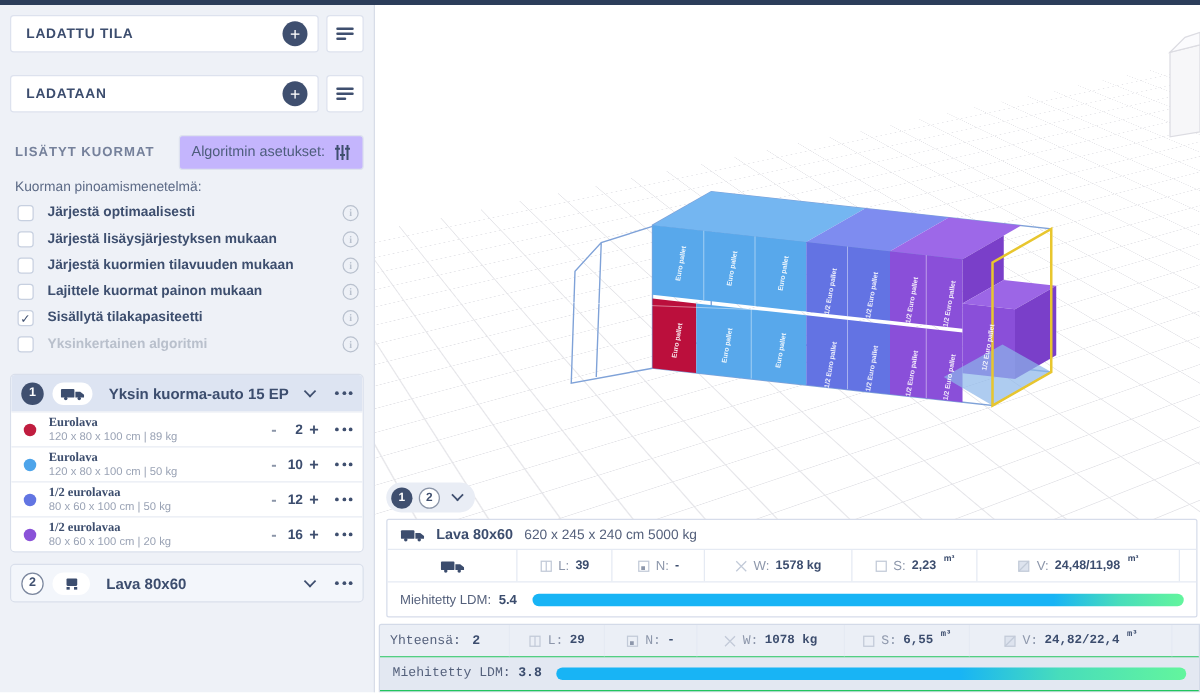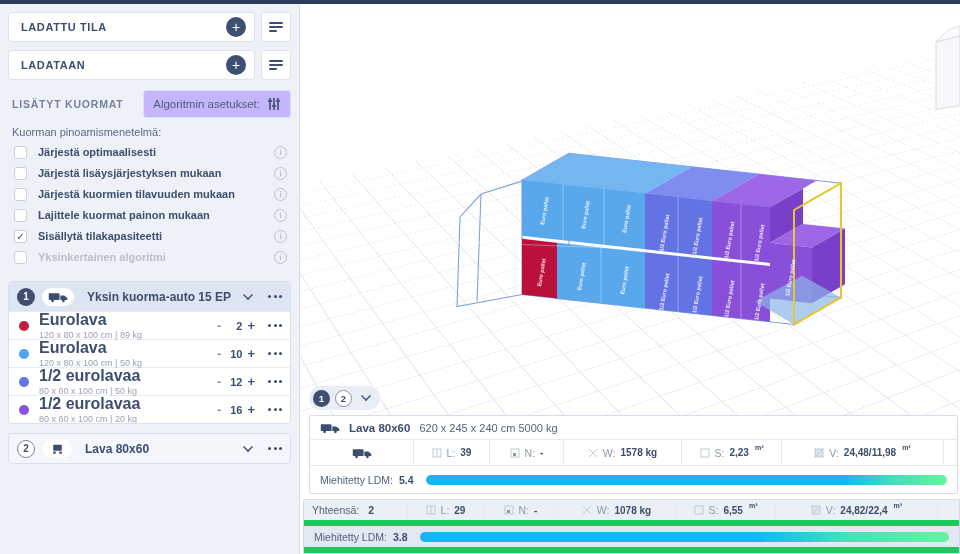--- a/index.html
+++ b/index.html
@@ -4,21 +4,21 @@
 <style>
   * { margin:0; padding:0; box-sizing:border-box; }
   html,body { width:960px; height:554px; overflow:hidden; background:#fff;
               font-family:"Liberation Sans", sans-serif; }
   .topbar { height:4px; background:#2c3d5a; }
   .layout { display:flex; height:550px; }
 
   
   .sidebar { width:300px; background:#eef1f7; border-right:1px solid #d8dde8;
              padding:8px; flex-shrink:0; }
-  .hdr-row { display:flex; gap:6px; margin-bottom:8px; }
+  .hdr-row { display:flex; gap:6px; margin-bottom:18px; }
   .hdr-panel { flex:1; background:#fff; border:1px solid #dde2ee; border-radius:3px;
                height:30px; display:flex; align-items:center; padding:0 8px 0 12px; cursor:pointer; }
   .hdr-label { font-size:11px; font-weight:bold; letter-spacing:.6px; color:#3c4d6e; flex:1; }
   .plus-badge { width:20px; height:20px; border-radius:50%; background:#3f4f6f; color:#fff;
                 display:flex; align-items:center; justify-content:center; font-size:14px; line-height:1; }
   .sq-btn { width:30px; height:30px; background:#fff; border:1px solid #dde2ee; border-radius:3px;
             display:flex; align-items:center; justify-content:center; cursor:pointer; }
   .sort-ic span { display:block; height:2px; background:#3f4f6f; margin:2px 0; border-radius:1px; }
   .sort-ic .l1{width:14px;} .sort-ic .l2{width:14px;} .sort-ic .l3{width:8px;}
   .loads-row { display:flex; align-items:center; justify-content:space-between; margin:10px 0 8px; }
@@ -48,21 +48,21 @@
   .g-title { flex:1; font-size:12px; font-weight:bold; color:#3c4d6e; padding-left:6px; }
   .chev { width:10px; height:10px; border-right:2px solid #3f4f6f; border-bottom:2px solid #3f4f6f;
           transform:rotate(45deg) scale(.7); margin-top:-4px; cursor:pointer; }
   .dots { display:flex; gap:2.5px; margin-left:8px; cursor:pointer; }
   .dots i { width:3px; height:3px; border-radius:50%; background:#3f4f6f; }
   .cargo-row { height:28px; display:flex; align-items:center; border-top:1px solid #e8ecf4;
                padding:0 8px 0 10px; background:#fff; }
   .dot { width:10px; height:10px; border-radius:50%; margin-right:10px; flex-shrink:0; }
   .d0{background:#c01d3f;} .d1{background:#4da4ea;} .d2{background:#6275e2;} .d3{background:#8a52d8;}
   .c-txt { flex:1; line-height:1.15; }
-  .c-name { font-size:16px; font-weight:bold; color:#3d4e6e; }
+  .c-name { font-size:10px; font-weight:bold; color:#3d4e6e;font-family:Liberation Serif, serif; }
   .c-dims { font-size:9px; color:#9aa3b5; }
   .qbtn { font-size:13px; color:#8b95a8; padding:0 5px; cursor:pointer; font-weight:bold; }
   .qbtn.plus { color:#3f4f6f; }
   .qval { font-size:11px; font-weight:bold; color:#3c4d6e; min-width:16px; text-align:right; }
 
   
   .viewport { flex:1; display:flex; flex-direction:column; background:#fff; position:relative; }
   .scene { flex:1; position:relative; overflow:hidden; }
   .grid-floor { position:absolute; left:-420px; top:-560px; width:2000px; height:1600px;
     background:
@@ -93,21 +93,21 @@
   .s-val { font-size:10px; font-weight:bold; color:#3c4d6e; white-space:nowrap; }
   .unit { font-size:7px; font-weight:bold; color:#3c4d6e; position:relative; top:-5px; margin-left:1px; }
   .s-ic { flex-shrink:0; }
   .ldmrow { height:27px; gap:6px; }
   .ldm-label { font-size:10.5px; color:#55617c; white-space:nowrap; }
   .ldm-val { font-size:10.5px; font-weight:bold; color:#3c4d6e; margin-right:6px; }
   .bar { flex:1; height:10px; border-radius:5px; }
   .bar.b1 { background:linear-gradient(90deg,#18b4f5 0%,#18b4f5 80%,#48ddbb 90%,#63f59d 100%); }
   .bar.b2 { background:linear-gradient(90deg,#18b4f5 0%,#18b4f5 64%,#48ddbb 80%,#63f59d 100%); }
   .panel2 { margin:5px 0 0 3px; background:#ebeff6; border:1px solid #d3dae8; border-top-left-radius:2px; }
-  .panel2 .p-row { border-bottom:6px solid #22c55e; }
+  .panel2 .p-row { border-bottom:1px solid #22c55e;font-family:Liberation Mono, monospace; }
   .panel2 .ldmrow { background:#e3e8f2; }
   .tot-label { font-size:10.5px; color:#55617c; }
   .tot-val { font-size:10.5px; font-weight:bold; color:#3c4d6e; margin-left:4px; }
   svg.icn { display:block; }
 </style>
 </head>
 <body>
 
 <div class="topbar"></div>
 <div class="layout">

